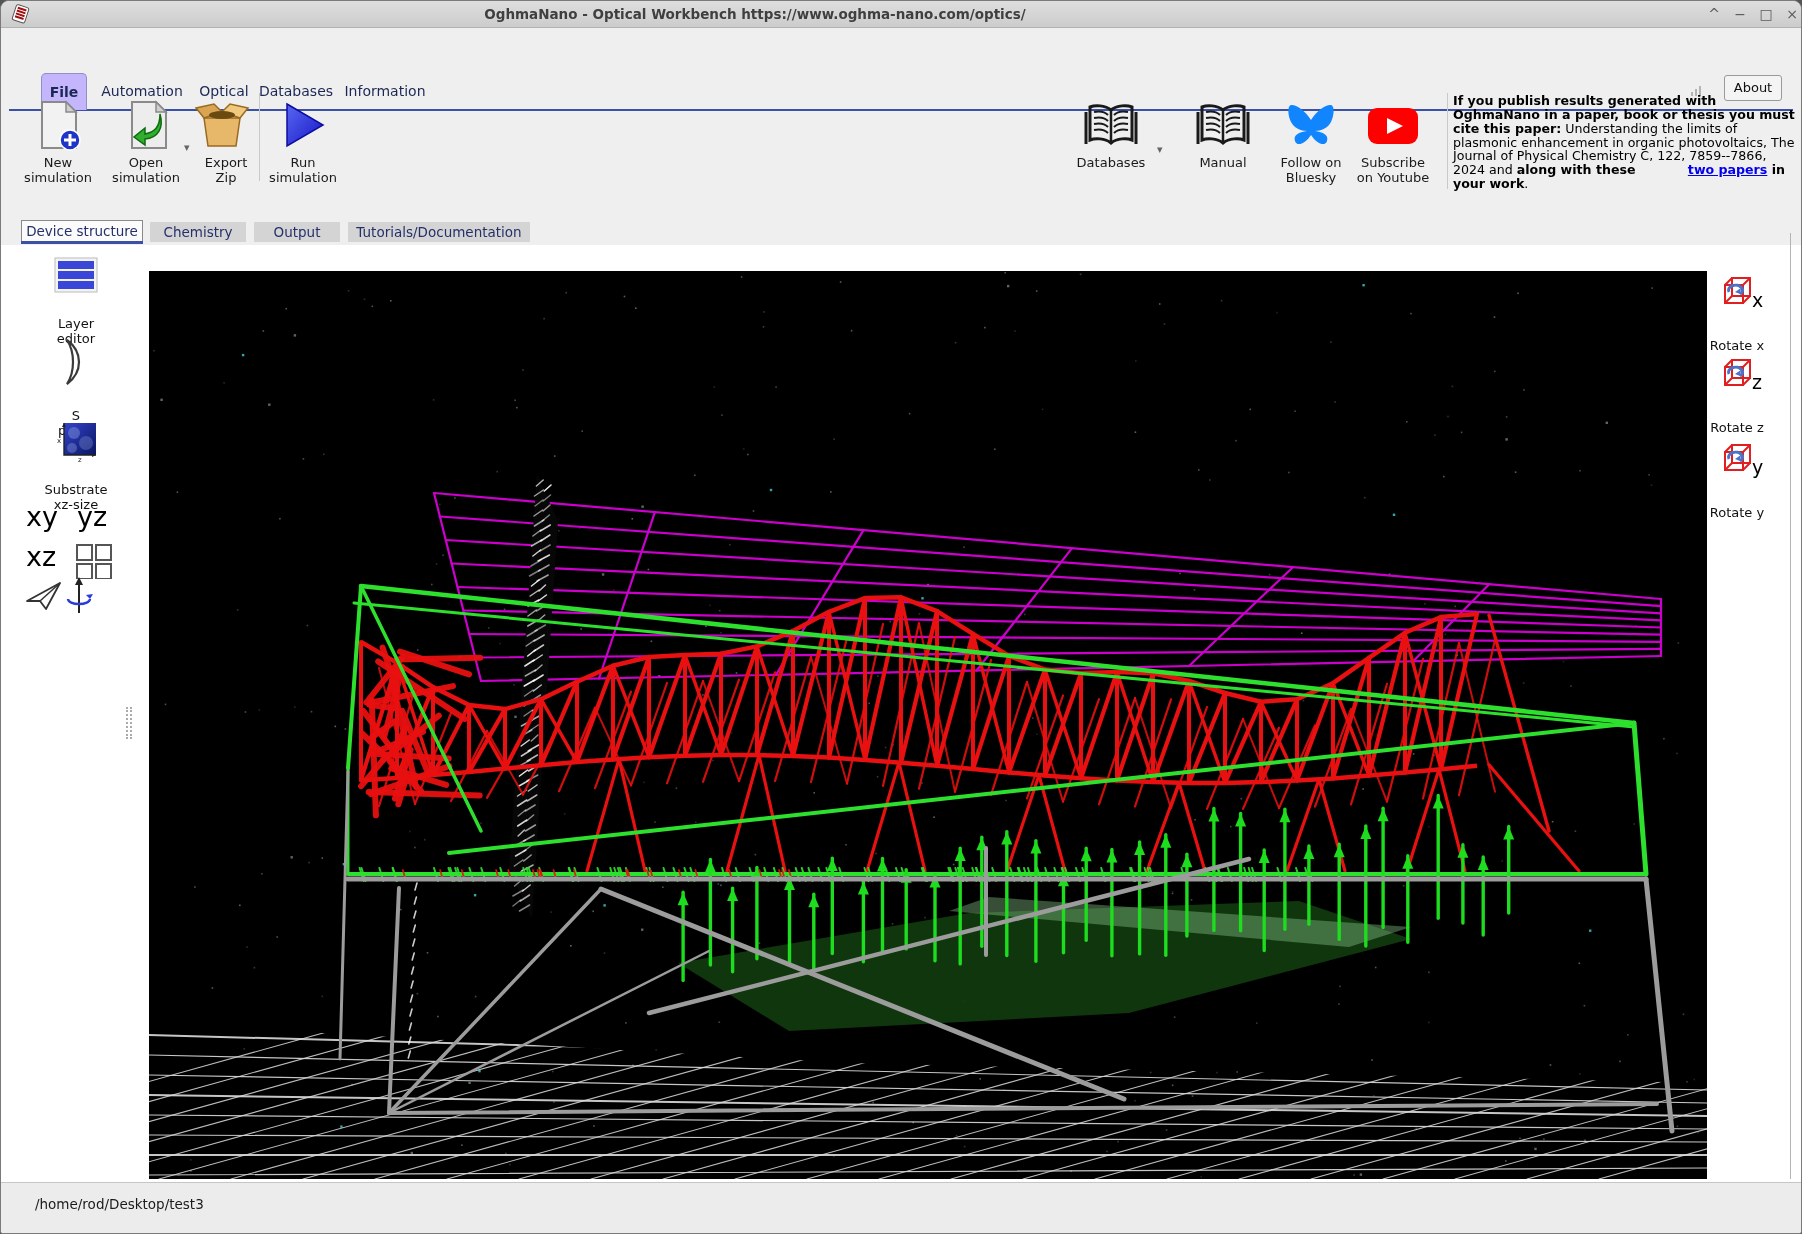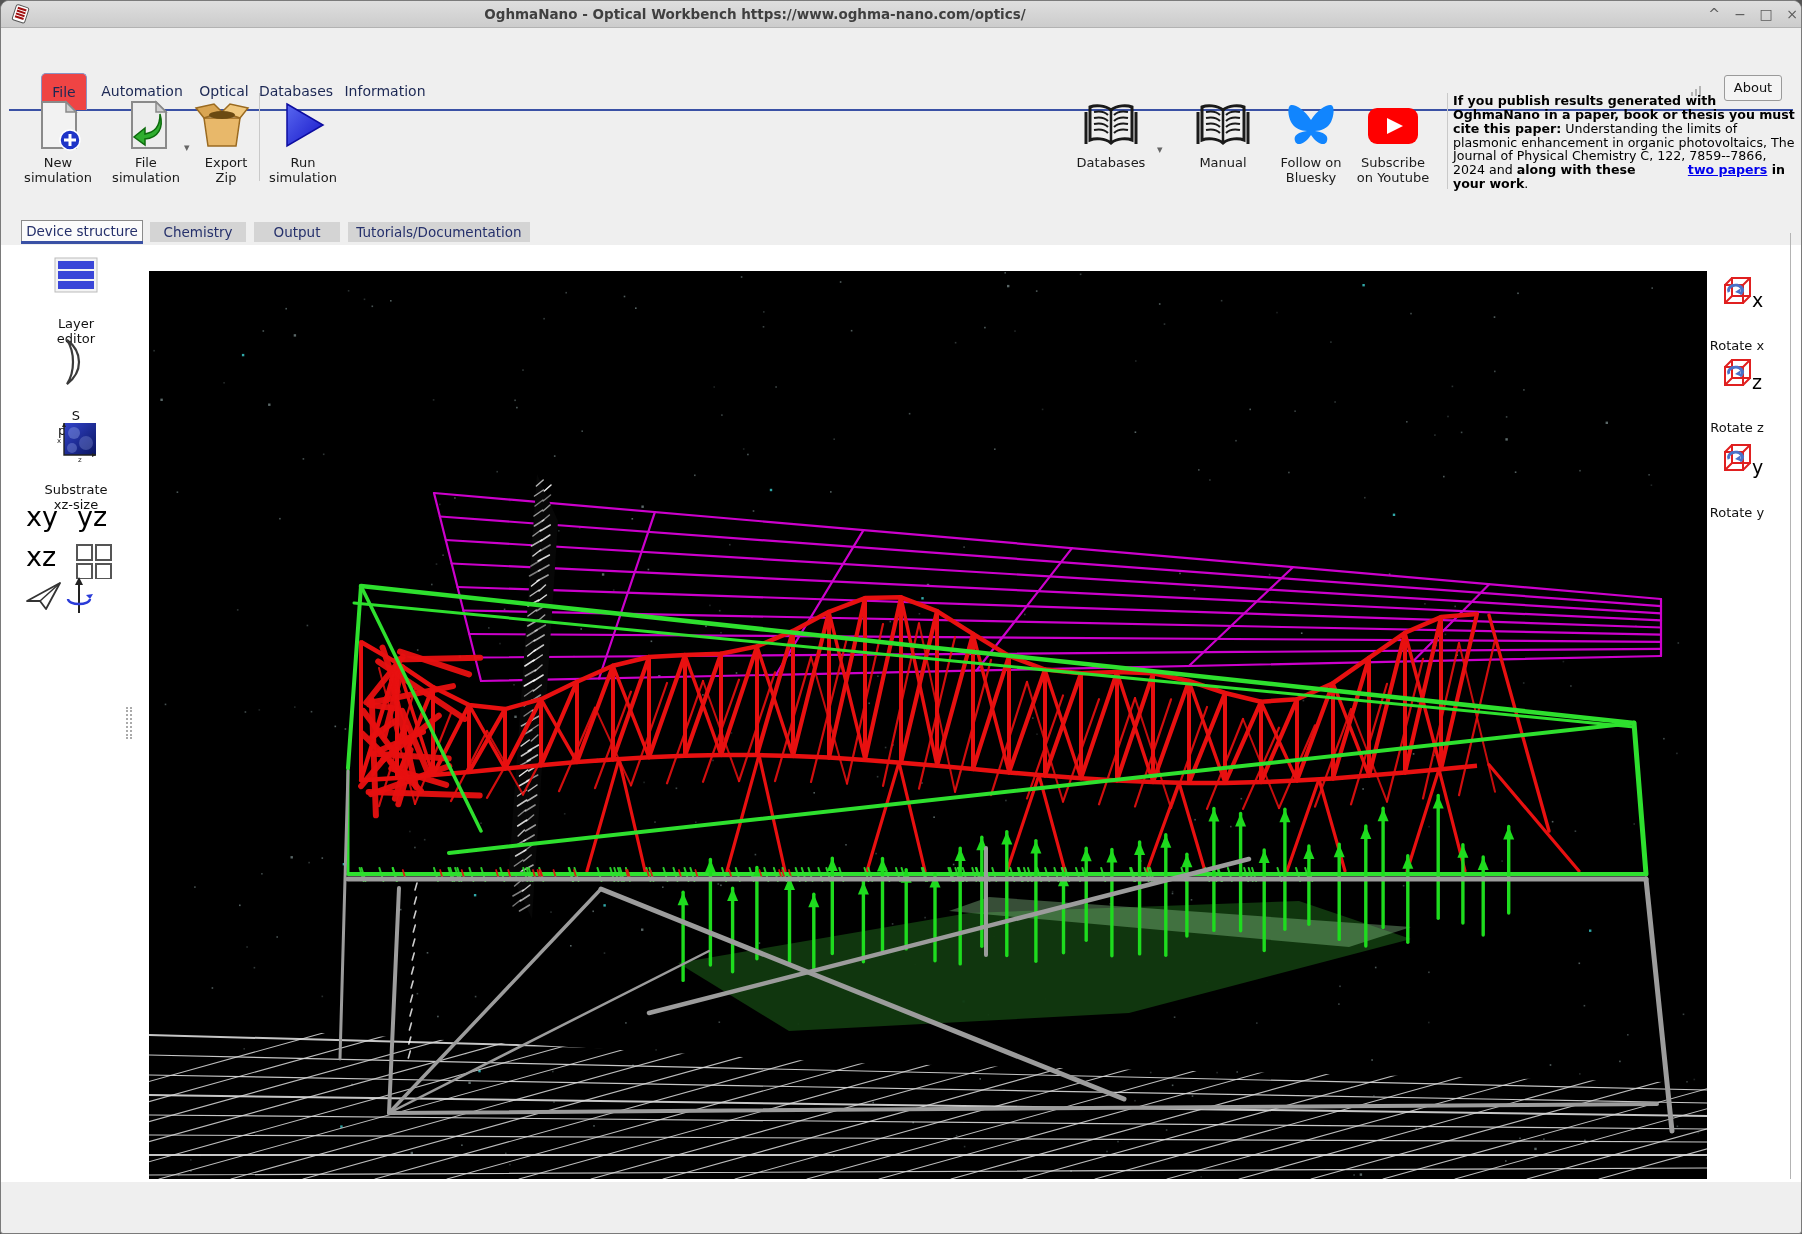--- a/index.html
+++ b/index.html
@@ -7,21 +7,21 @@
   #stage{position:relative;width:1802px;height:1234px;font-family:"DejaVu Sans",sans-serif;background:#555;}
   .window{position:absolute;inset:0;background:#efefef;border:1px solid #7a7a7a;border-radius:9px 9px 3px 3px;overflow:hidden;}
   
   .titlebar{position:absolute;left:0;top:0;width:100%;height:27px;background:linear-gradient(#dedede,#cccccc);border-bottom:1px solid #b2b2b2;border-radius:8px 8px 0 0;padding-left:24px;}
   .title{position:absolute;left:754px;top:5px;transform:translateX(-50%);font-size:13.5px;font-weight:600;color:#3f3f3f;white-space:nowrap;}
   .winctl{position:absolute;top:3px;width:22px;height:20px;text-align:center;font-size:14px;color:#5b5b5b;line-height:20px;cursor:default;}
   
   .menubar{position:absolute;left:0;top:27px;width:100%;height:56px;background:#efefef;}
   .menuline{position:absolute;left:8px;right:8px;top:81px;height:2px;background:#3a51a5;}
   .menutab{position:absolute;top:45px;height:37px;line-height:36px;font-size:14px;color:#1c2854;text-align:center;cursor:default;}
-  .menutab.active{background:#ef4444;border:1px solid #8a93c4;border-bottom:none;border-radius:5px 5px 0 0;}
+  .menutab.active{background:#c4b5fd;border:1px solid #8a93c4;border-bottom:none;border-radius:5px 5px 0 0;font-weight:bold;}
   .aboutbtn{position:absolute;left:1723px;top:47px;width:58px;height:26px;background:#f4f4f4;border:1px solid #9a9a9a;border-radius:3px;font-size:13px;color:#111;text-align:center;line-height:24px;}
   .grip{position:absolute;left:1690px;top:58px;width:14px;height:10px;}
   .grip i{position:absolute;bottom:0;width:2px;background:#b5b5b5;display:block;}
   
   .tbtn{position:absolute;top:96px;text-align:center;font-size:13px;color:#1a1a1a;line-height:1.18;cursor:default;}
   .tbtn .ic{height:58px;display:flex;align-items:center;justify-content:center;}
   .caret{position:absolute;font-size:11px;color:#666;}
   .vsep{position:absolute;width:1px;background:#c9c9c9;}
   .citation{position:absolute;left:1452px;top:93px;width:344px;font-size:12.6px;line-height:1.1;color:#000;}
   .citation a{color:#0000ee;font-weight:bold;text-decoration:underline;margin-left:48px;}
@@ -86,21 +86,21 @@
     <div>New simulation</div>
   </div>
   <div class="tbtn" style="left:105px;width:80px">
     <div class="ic">
       <svg width="52" height="56">
             <path d="M12 4 L36 4 L46 14 L46 50 L12 50 Z" fill="#ededed" stroke="#8a8a8a" stroke-width="2"></path>
             <path d="M36 4 L36 14 L46 14 Z" fill="#cfcfcf" stroke="#8a8a8a" stroke-width="1.5"></path>
             <path d="M40 16 C40 30 34 34 25 36 L25 30 L14 39 L25 47 L25 41 C38 40 44 30 40 16 Z" fill="#2fae2f" stroke="#0c6b0c" stroke-width="1.5"></path>
           </svg>
     </div>
-    <div>File simulation</div>
+    <div>Open simulation</div>
   </div>
   <span class="caret" style="left:183px;top:140px">▾</span>
   <div class="tbtn" style="left:200px;width:50px">
     <div class="ic" style="margin-left:-8px">
       <svg width="56" height="56">
             <path d="M10 20 L46 20 L42 48 L14 48 Z" fill="#e8b86a" stroke="#9a6a20" stroke-width="1.5"></path>
             <path d="M10 20 L2 10 L20 6 L28 14 Z" fill="#d9a552" stroke="#9a6a20" stroke-width="1.5"></path>
             <path d="M46 20 L54 10 L36 6 L28 14 Z" fill="#f0c87e" stroke="#9a6a20" stroke-width="1.5"></path>
             <ellipse cx="28" cy="17" rx="13" ry="4" fill="#6b4a12"></ellipse>
           </svg>
@@ -1150,15 +1150,18 @@
           <path d="M3 10 L10 3 M21 10 L28 3 M3 28 L10 21 M21 28 L28 21" stroke="#e02020" stroke-width="2"></path>
           <path d="M7 17 A7 5 0 1 1 18 19" fill="none" stroke="#4a72c8" stroke-width="3"></path>
           <path d="M18 19 L13 17 L19 13 Z" fill="#4a72c8"></path>
         </svg>
   </div>
   <div class="axisletter" style="left:1751px;top:455px">y</div>
   <div class="lbl" style="left:1706px;top:485px;width:60px">Rotate y</div>
 
   <div class="rightline"></div>
 
+  <div class="statusbar">
+    <div class="statustext">/home/rod/Desktop/test3</div>
+  </div>
 
  </div>
 </div>
 
 </body></html>

